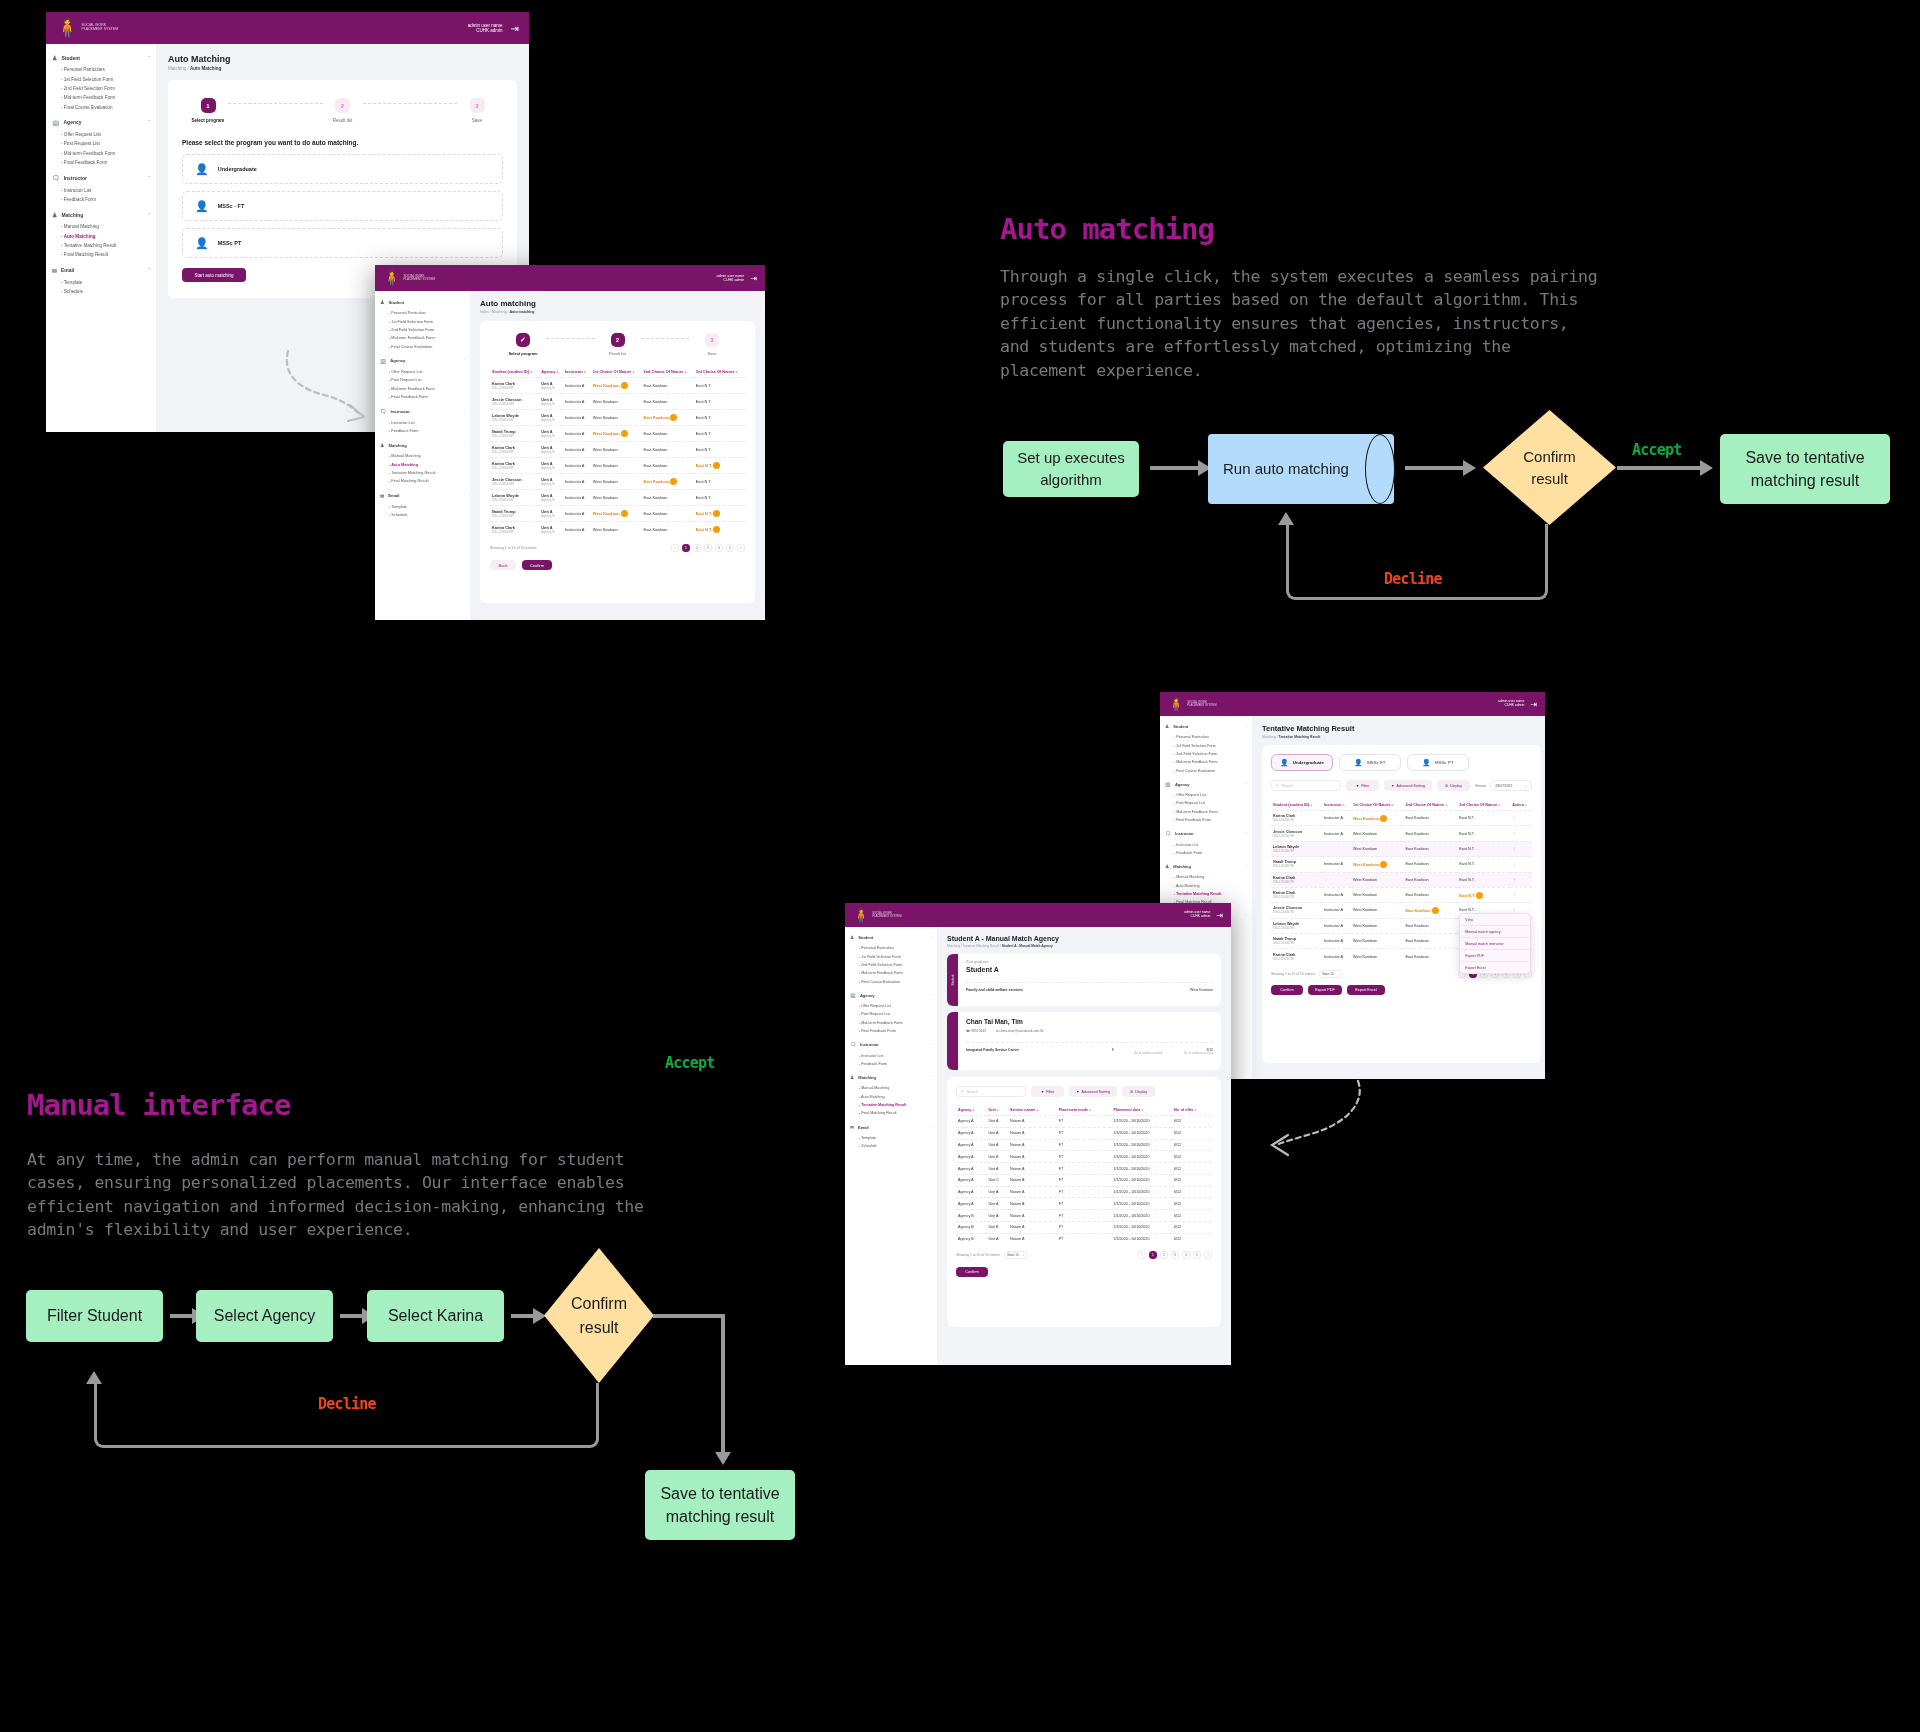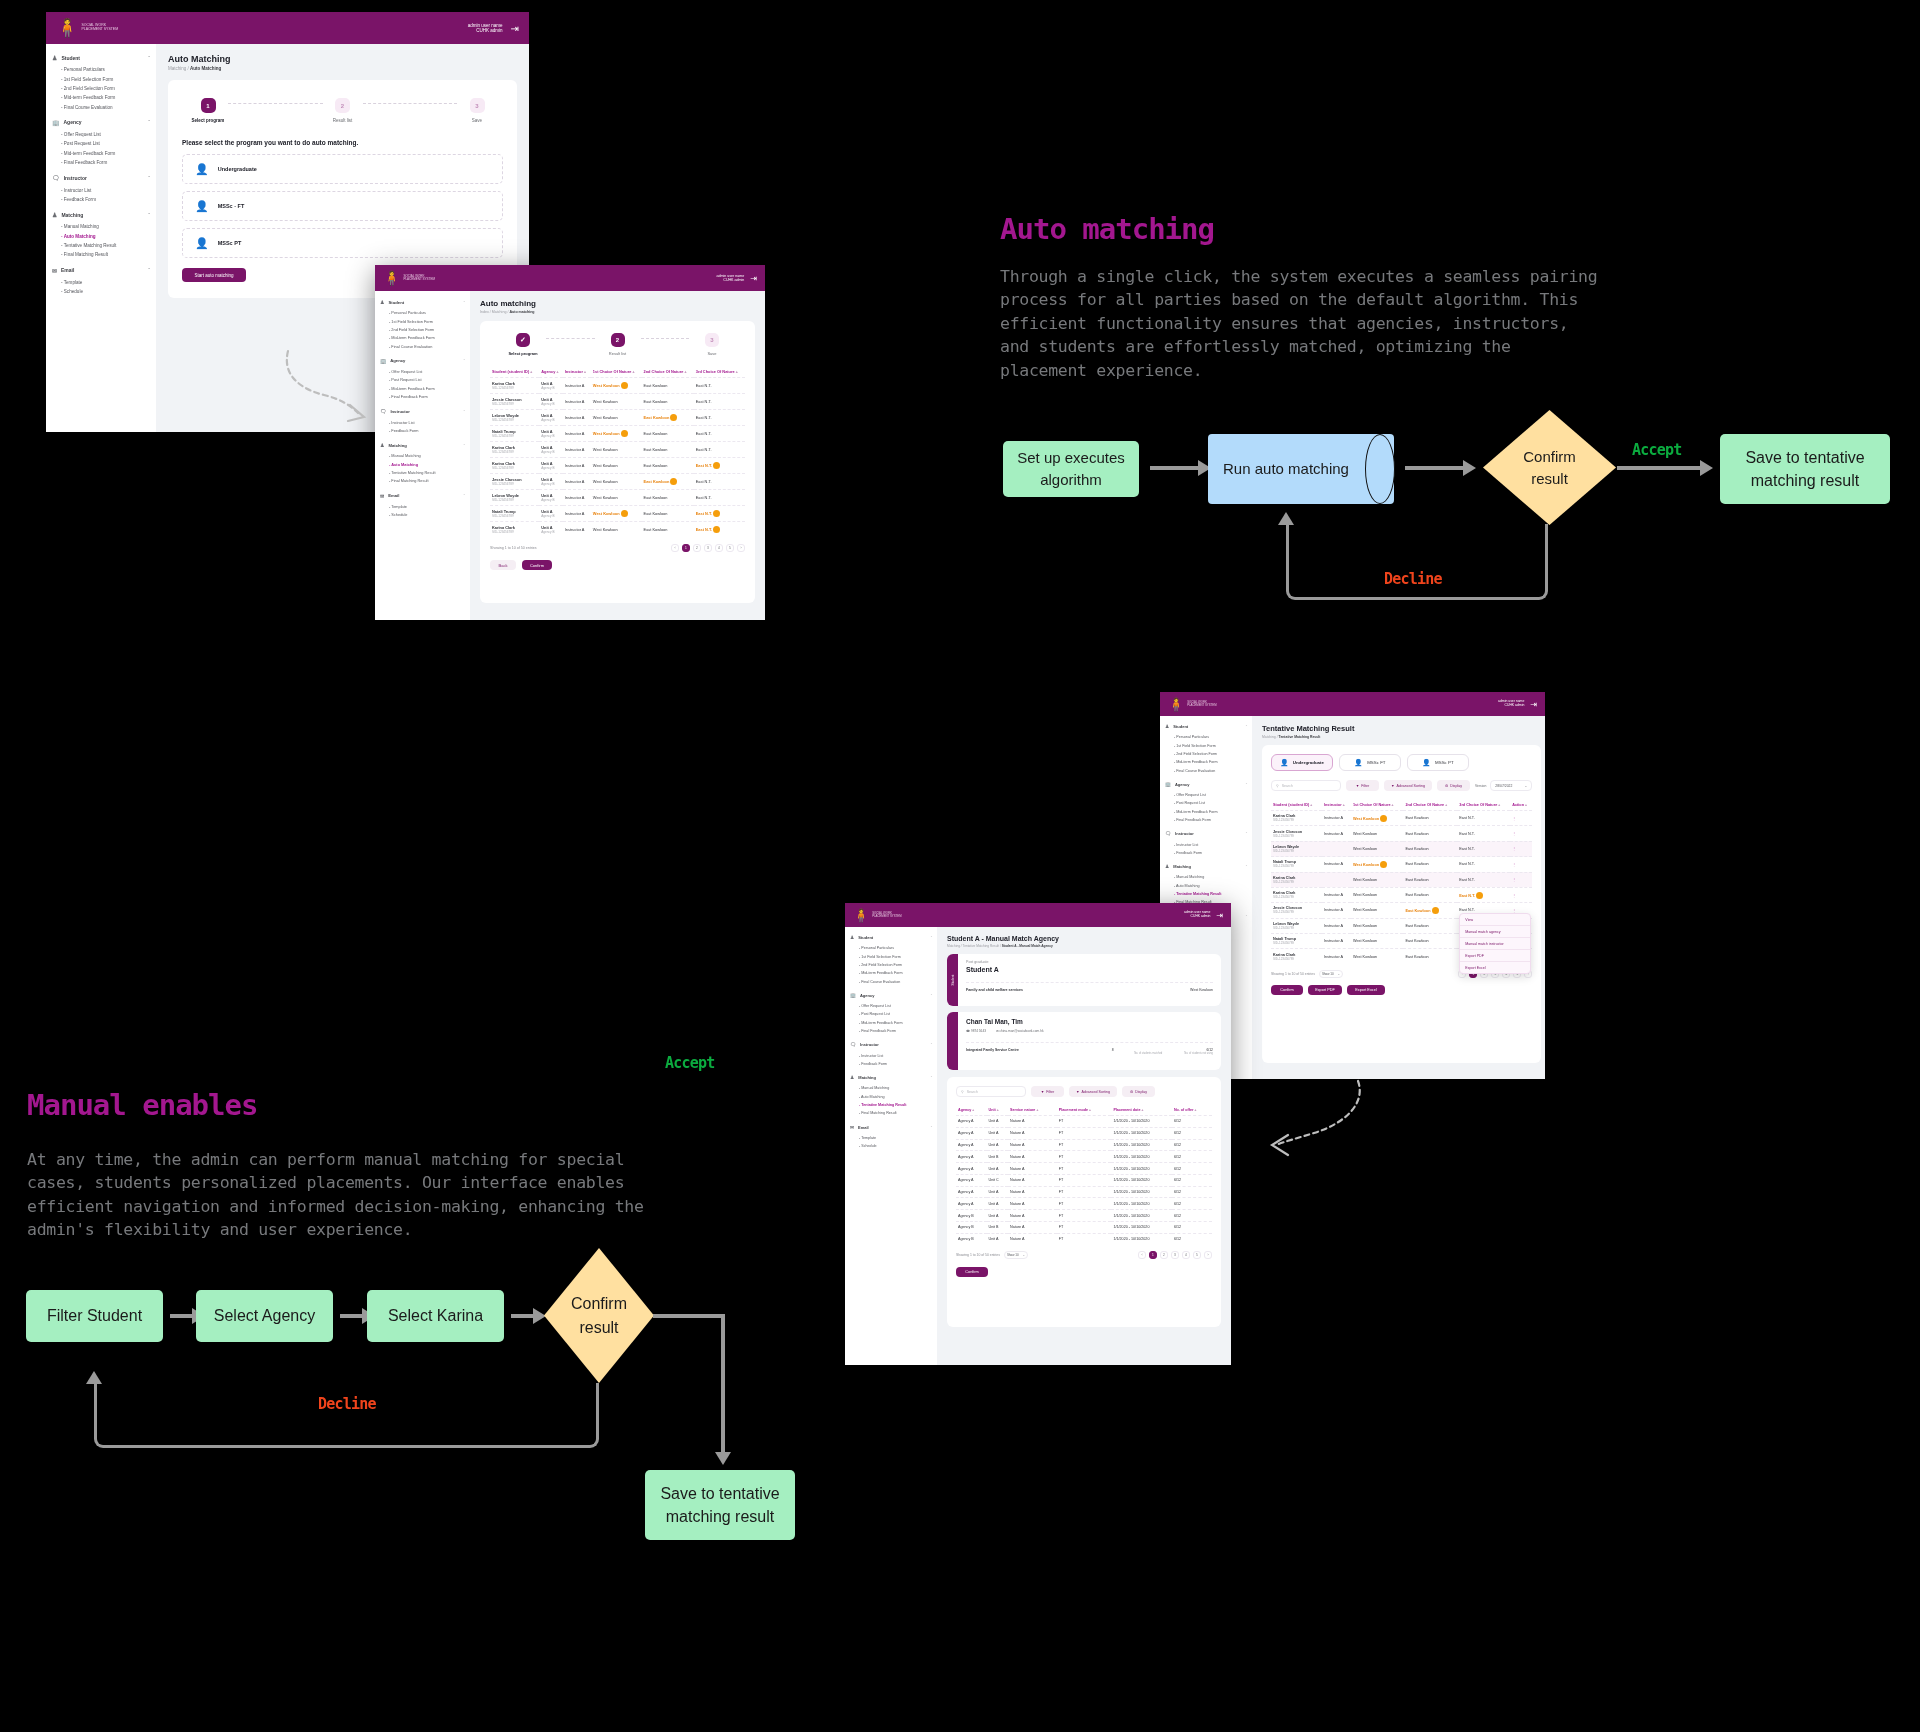--- a/index.html
+++ b/index.html
@@ -160,22 +160,22 @@
 
   <div class="node node-green" style="left:1720px; top:434px; width:170px; height:70px; font-size:16px;">
     <span style="max-width:140px;">Save to tentative matching result</span>
   </div>
 
   <div class="loopbox" style="left:1286px; top:524px; width:262px; height:76px;"></div>
   <div class="arrowhead ah-up" style="left:1278px; top:512px;"></div>
   <div class="edge-label lbl-decline" style="left:1384px; top:570px;">Decline</div>
 </div>
 
-<div class="abs sec-title" style="left:27px; top:1088px; font-size:29px;">Manual enables</div>
-<div class="abs sec-body" style="left:27px; top:1148px; width:625px; font-size:16.5px;">At any time, the admin can perform manual matching for special cases, students personalized placements. Our interface enables efficient navigation and informed decision-making, enhancing the admin's flexibility and user experience.</div>
+<div class="abs sec-title" style="left:27px; top:1088px; font-size:29px;">Manual interface</div>
+<div class="abs sec-body" style="left:27px; top:1148px; width:625px; font-size:16.5px;">At any time, the admin can perform manual matching for student cases, ensuring personalized placements. Our interface enables efficient navigation and informed decision-making, enhancing the admin's flexibility and user experience.</div>
 
 <div>
   <div class="node node-green" style="left:26px; top:1290px; width:137px; height:52px; font-size:16px;">
     <span>Filter Student</span>
   </div>
   <div class="arrowline" style="left:170px; top:1314px; width:25px; height:4px;"></div>
   <div class="arrowhead ah-right" style="left:192px; top:1308px;"></div>
 
   <div class="node node-green" style="left:196px; top:1290px; width:137px; height:52px; font-size:16px;">
     <span>Select Agency</span>

